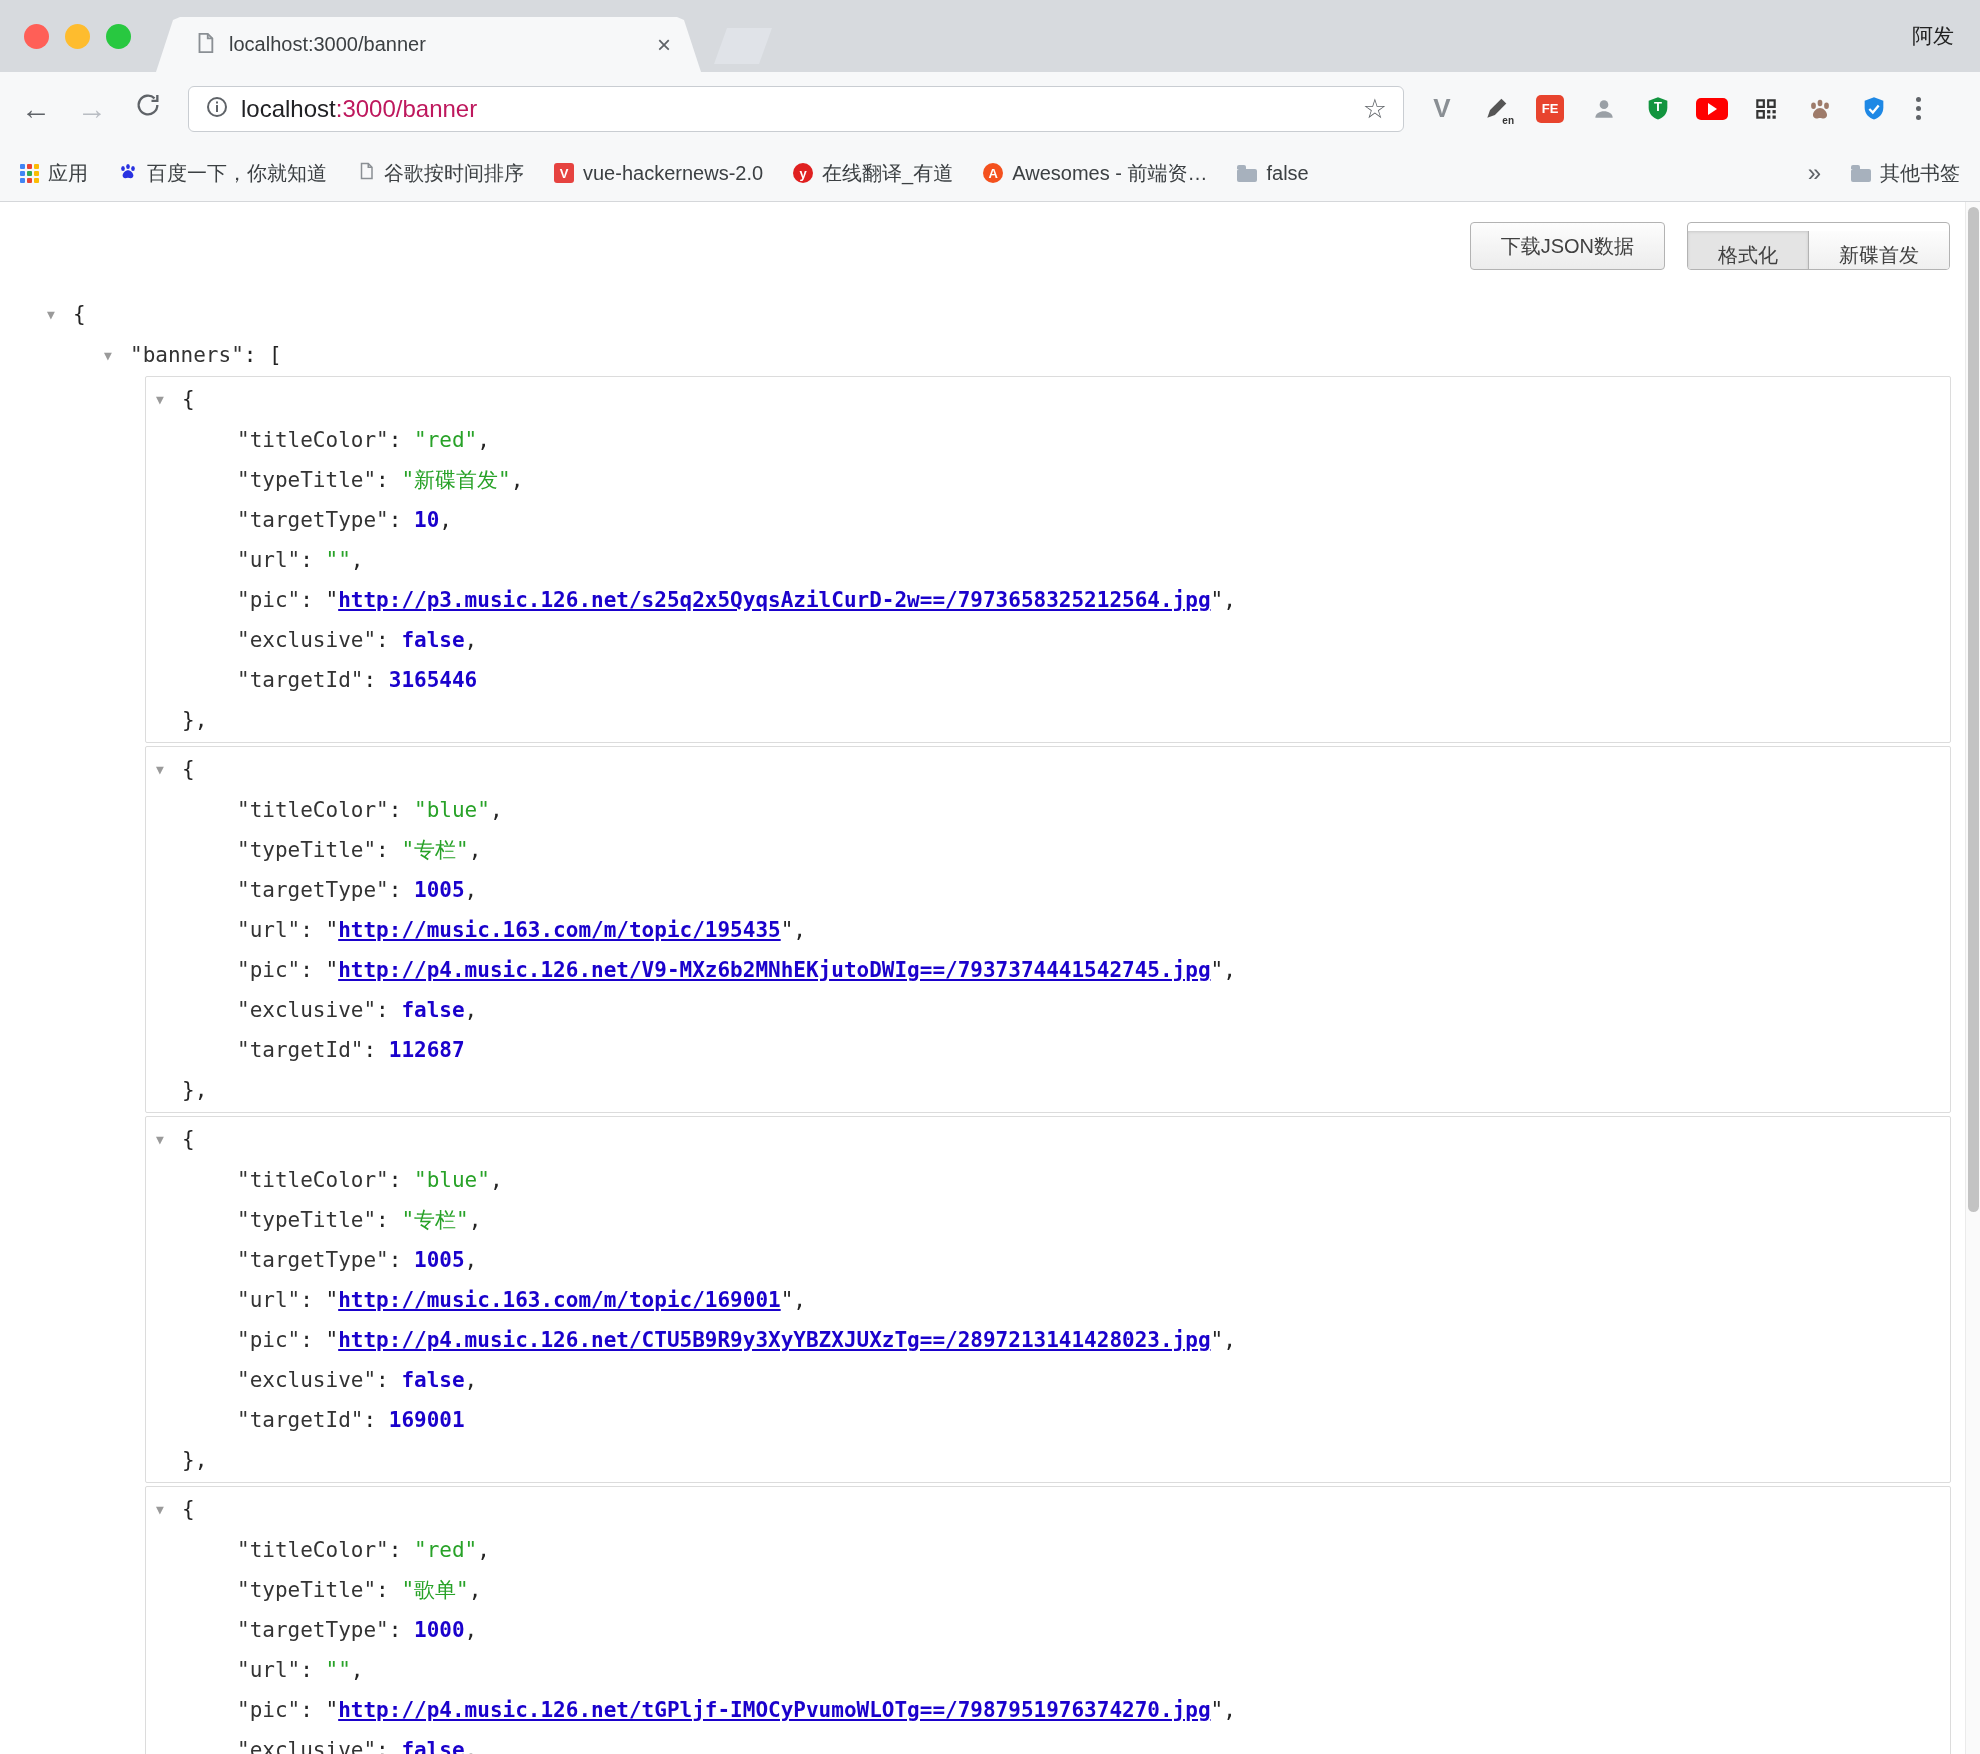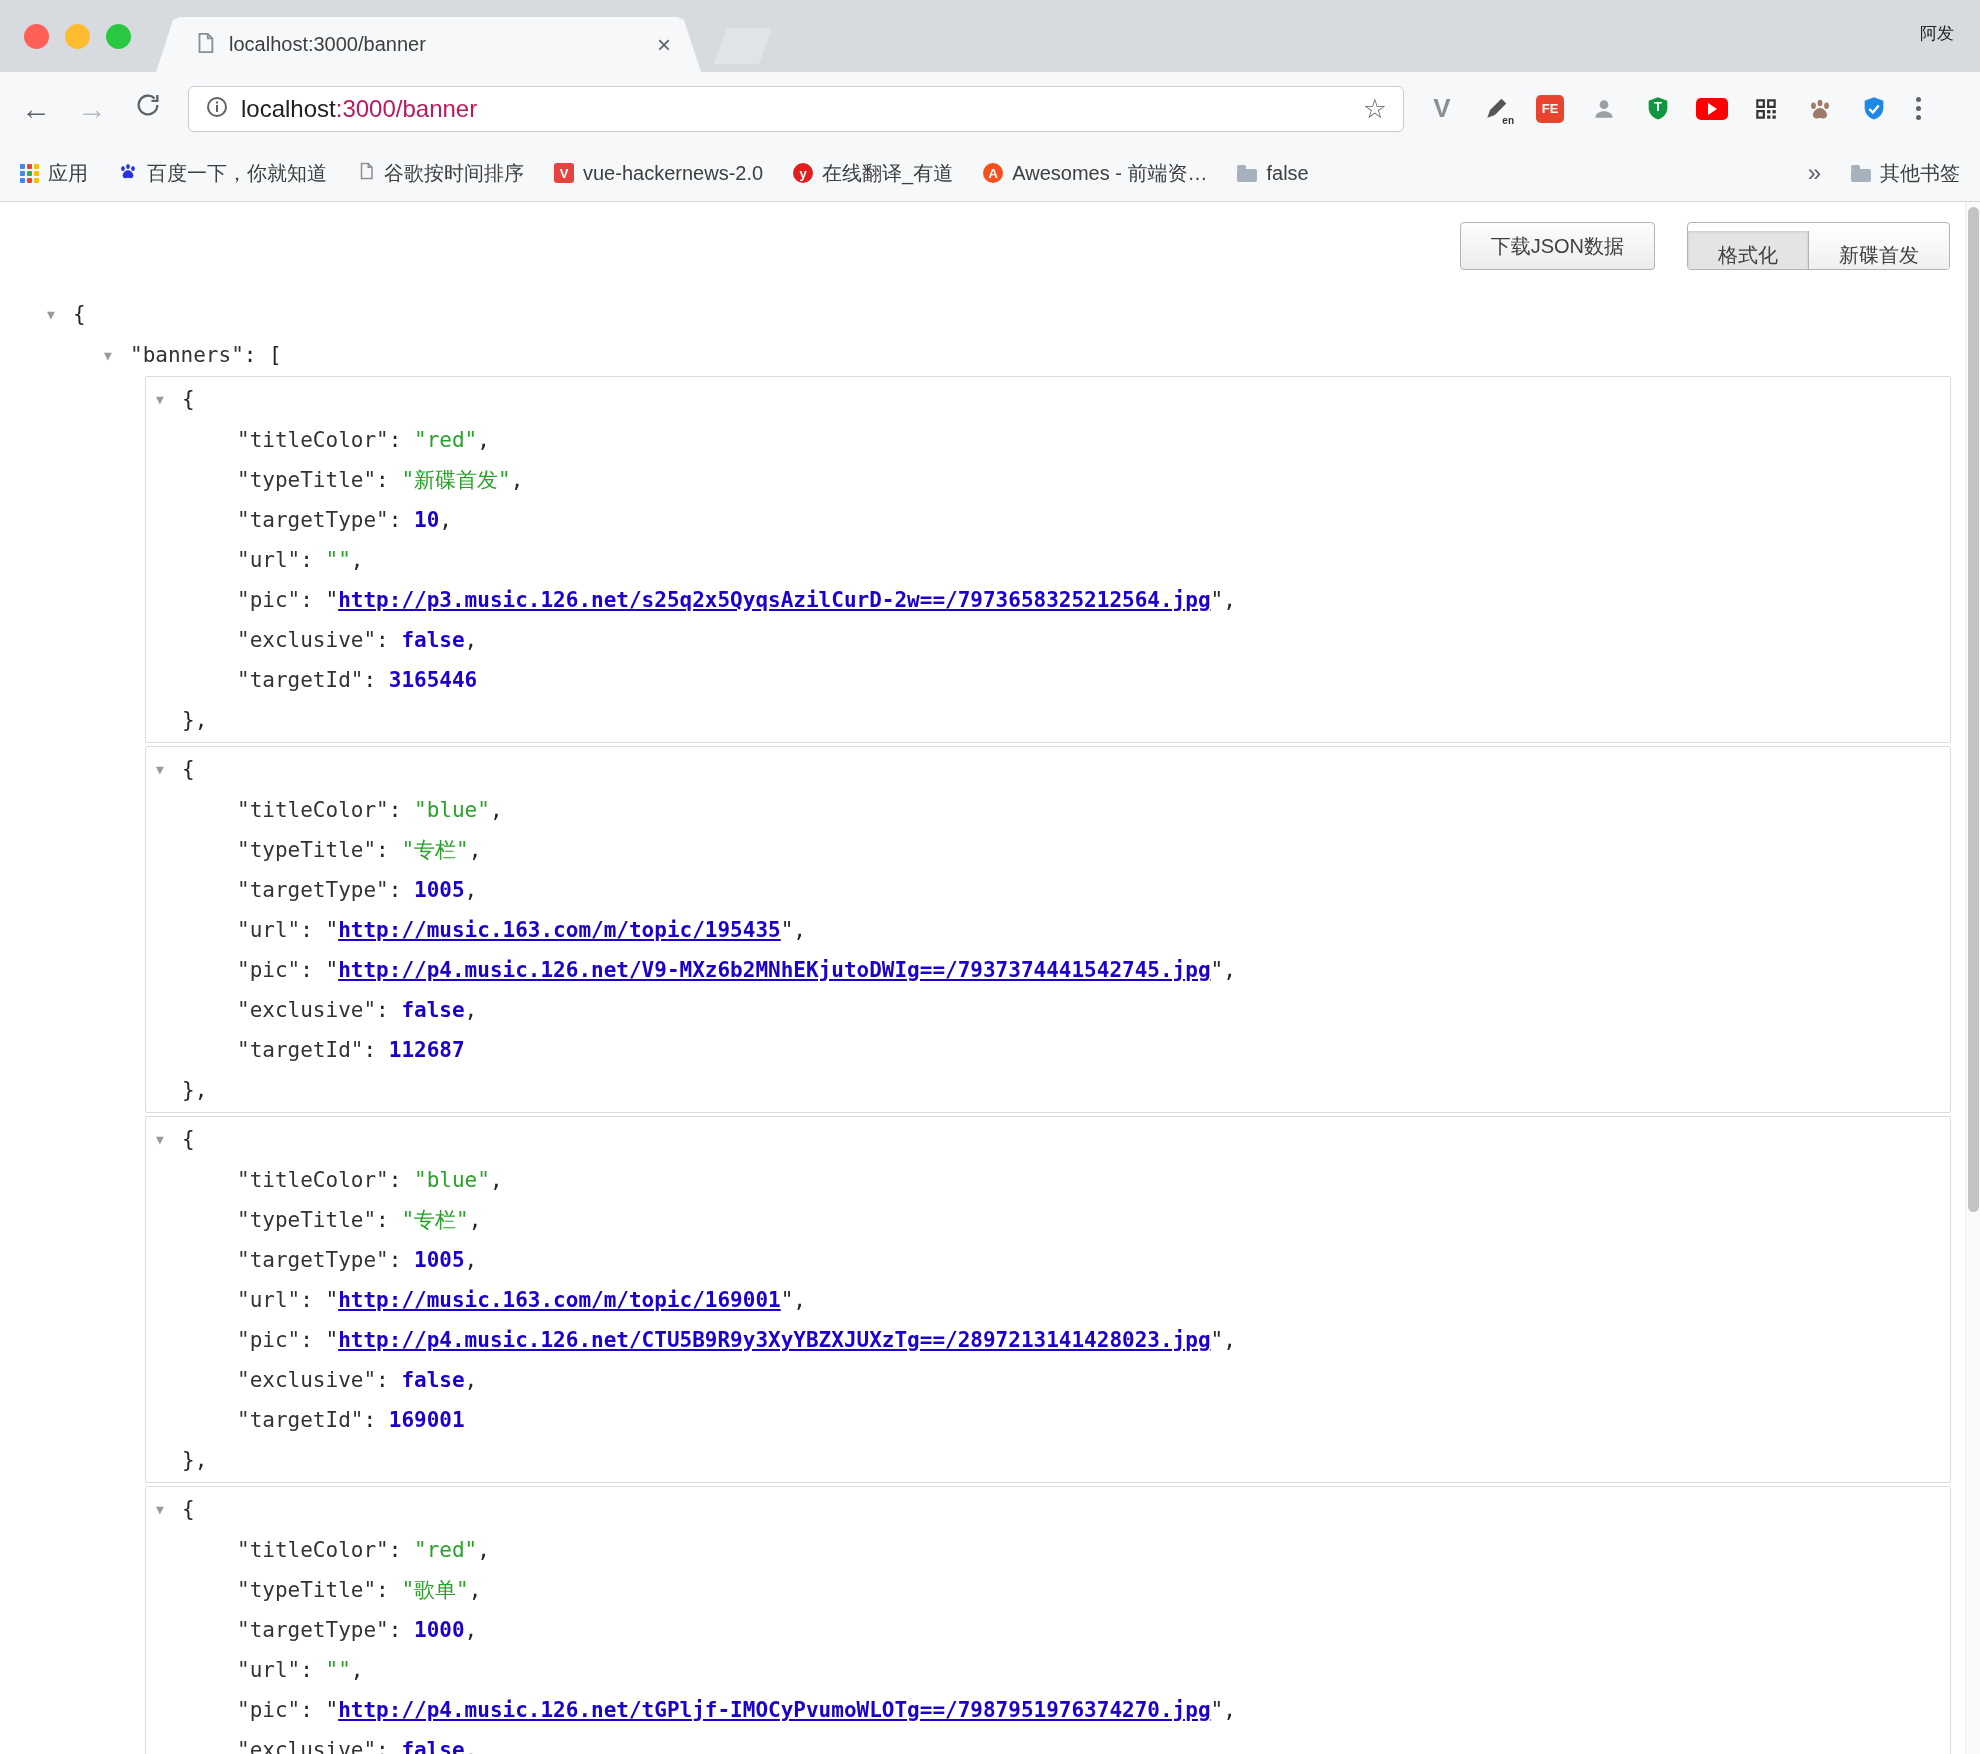--- a/index.html
+++ b/index.html
@@ -11,21 +11,21 @@
   .traffic { position:absolute; top:24px; left:24px; display:flex; gap:16px; }
   .light { width:25px; height:25px; border-radius:50%; }
   .light.red { background:#ff5f57; } .light.yellow { background:#febc2e; } .light.green { background:#28c840; }
   .tab { position:absolute; left:156px; bottom:0; width:545px; height:55px; background:#f7f8f9;
     clip-path:polygon(0 100%,17px 3px,24px 0,calc(100% - 24px) 0,calc(100% - 17px) 3px,100% 100%);
     display:flex; align-items:center; padding:0 30px 0 38px; gap:13px; }
   .tab-title { font-size:20px; color:#3c4043; flex:1; white-space:nowrap; overflow:hidden; }
   .tab-close { font-size:24px; color:#5f6368; cursor:default; }
   .newtab { position:absolute; left:714px; bottom:8px; width:58px; height:36px; background:#e0e3e8;
     clip-path:polygon(13px 0,100% 0,calc(100% - 13px) 100%,0 100%); }
-  .profile { position:absolute; right:26px; top:22px; font-size:17px; color:#222; }
+  .profile { position:absolute; right:26px; top:22px; font-size:21px; color:#222; }
 
   
   .navbar { height:73px; background:#f7f8f9; display:flex; align-items:center; padding:0 20px; }
   .nav-btn { font-size:30px; color:#5f6368; margin-right:24px; width:32px; text-align:center; }
   .nav-btn.disabled { color:#b9bdc3; }
   .omnibox { width:1216px; height:46px; background:#fff; border:1px solid #c9cdd2; border-radius:6px;
     display:flex; align-items:center; padding:0 16px; }
   .url-text { font-size:24px; color:#202124; margin-left:12px; white-space:nowrap; }
   .url-path { color:#be185d; }
   .star { margin-left:auto; font-size:27px; color:#5f6368; }
@@ -52,21 +52,21 @@
   .apps-grid i:nth-child(3n+1){ background:#4285f4; } .apps-grid i:nth-child(3n+2){ background:#ea4335; }
   .apps-grid i:nth-child(3n){ background:#fbbc05; } .apps-grid i:nth-child(5){ background:#34a853; }
   .sq-icon { width:20px; height:20px; border-radius:3px; color:#fff; font-size:13px; font-weight:bold;
     display:flex; align-items:center; justify-content:center; }
   .ic-vue { background:#e64340; } .ic-youdao { background:#e02020; border-radius:50%; } .ic-awesomes { background:#f4511e; border-radius:50%; }
   .folder { width:20px; height:13px; background:#a7b1bd; border-radius:2px; position:relative; margin-top:4px; }
   .folder:before { content:''; position:absolute; top:-4px; left:0; width:9px; height:4px; background:#a7b1bd; border-radius:2px 2px 0 0; }
 
   
   .content { position:relative; height:1552px; background:#fff; overflow:hidden; }
-  .fh-toolbar { display:flex; justify-content:flex-end; gap:32px; padding:20px 30px 0 0; height:68px; }
+  .fh-toolbar { display:flex; justify-content:flex-end; gap:22px; padding:20px 30px 0 0; height:68px; }
   .btn { height:48px; padding:0 30px; font-size:20px; color:#404040; background:linear-gradient(#fdfdfd,#ececec);
     border:1px solid #b3b3b3; border-radius:4px; font-family:inherit; }
   .btn-group { display:flex; border:1px solid #b3b3b3; border-radius:4px; overflow:hidden; }
   .btn-group .btn { border:none; border-radius:0;margin-top:8px; }
   .btn-group .btn + .btn { border-left:1px solid #b3b3b3; }
   .btn.active { background:#e4e4e4; box-shadow:inset 0 1px 3px rgba(0,0,0,.12); }
 
   .json-tree { margin-top:24px; font-family:"DejaVu Sans Mono", monospace; font-size:21px; color:#242424; }
   .jline { line-height:40px; white-space:pre; }
   .lvl0 { padding-left:47px; } .lvl1 { padding-left:104px; }

